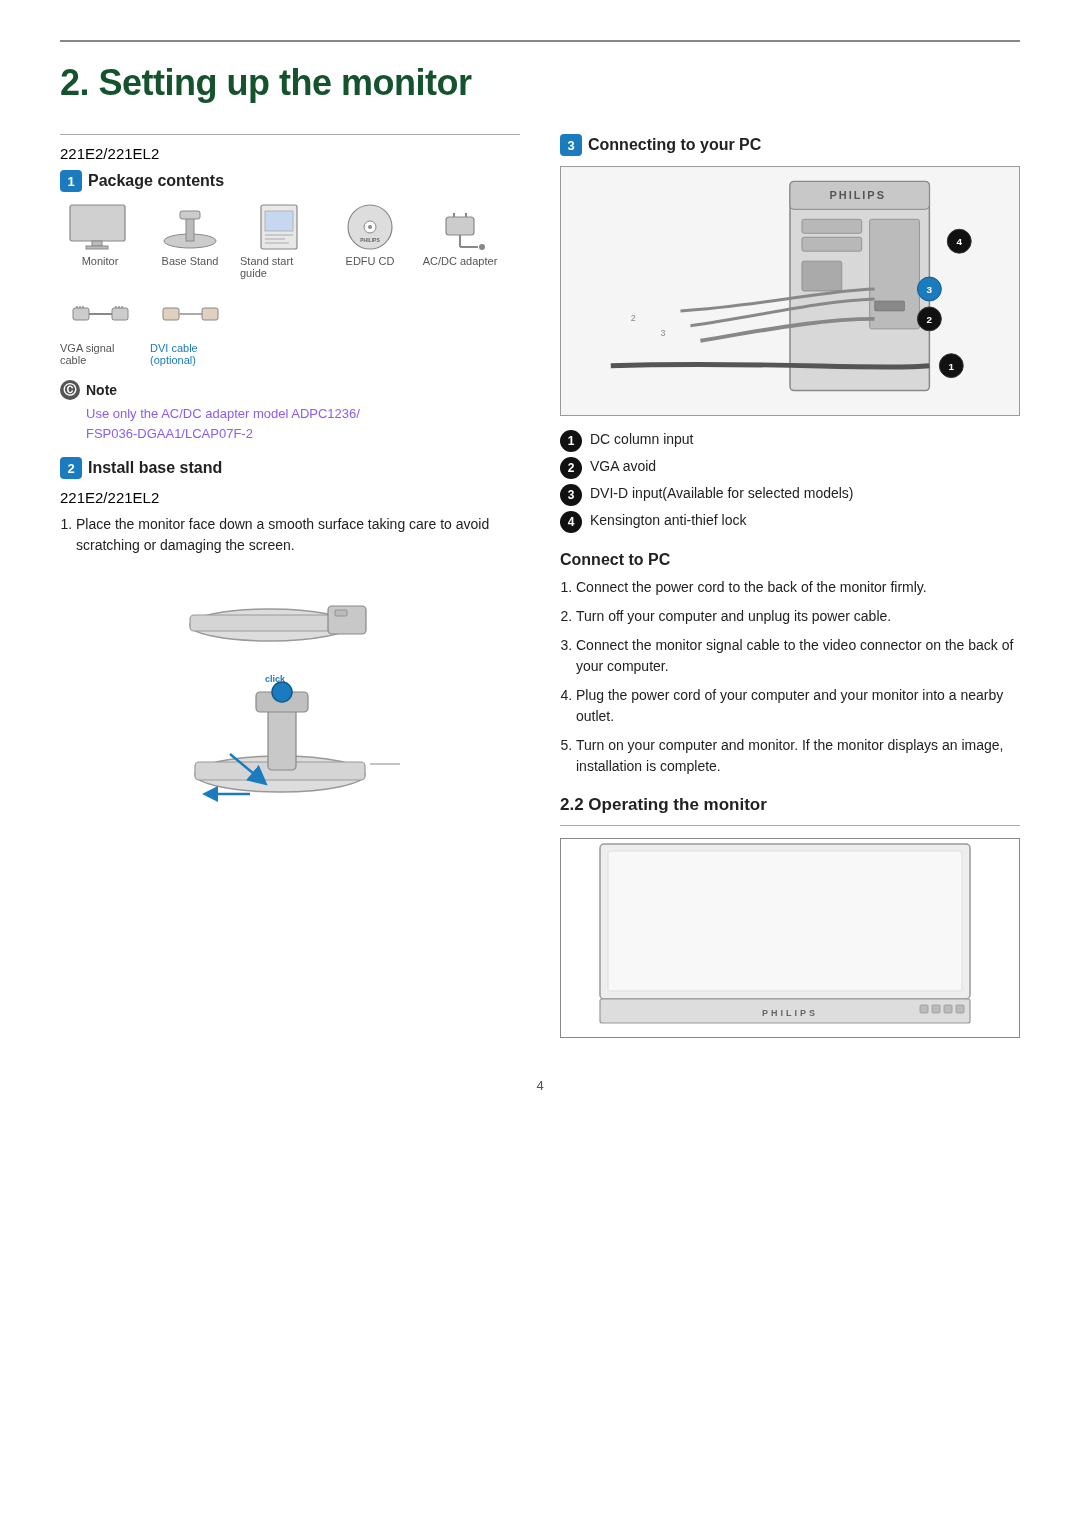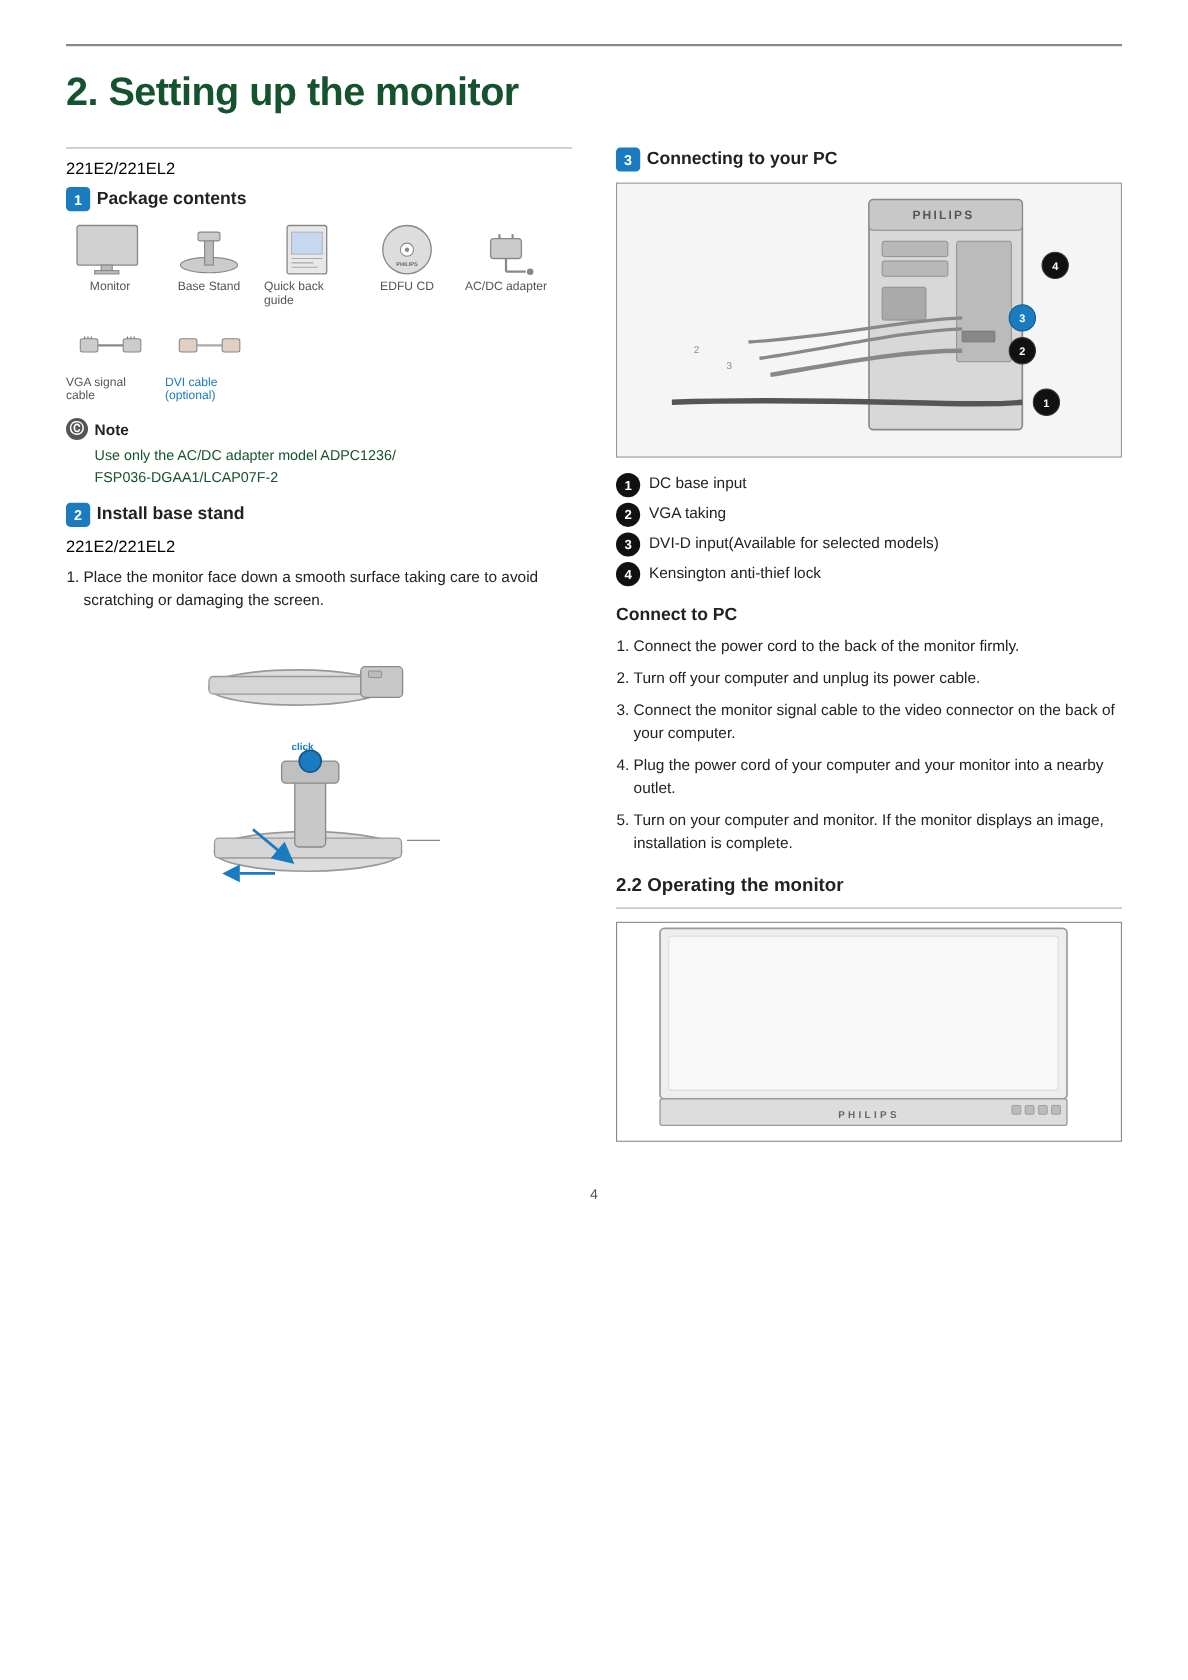--- a/index.html
+++ b/index.html
@@ -133,21 +133,21 @@
       justify-content: center;
       margin-right: 6px;
     }
 
     .note-title {
       font-weight: bold;
       font-size: 14px;
     }
 
     .note-text {
-      color: #14532d;
+      color: #8b5cf6;
       font-size: 13px;
       line-height: 1.5;
       margin-left: 26px;
     }
 
     .numbered-list {
       margin: 8px 0 8px 16px;
     }
 
     .numbered-list li {
@@ -273,21 +273,21 @@
       <div class="package-item">
         <div class="package-icon">
           <svg width="50" height="48" viewBox="0 0 50 48">
             <rect x="6" y="2" width="36" height="44" rx="2" fill="#e8e8e8" stroke="#888" stroke-width="1.2"></rect>
             <rect x="10" y="8" width="28" height="20" fill="#c5d8ef" stroke="#aaa" stroke-width="0.8"></rect>
             <line x1="10" y1="32" x2="38" y2="32" stroke="#aaa" stroke-width="1"></line>
             <line x1="10" y1="36" x2="30" y2="36" stroke="#aaa" stroke-width="1"></line>
             <line x1="10" y1="40" x2="34" y2="40" stroke="#aaa" stroke-width="1"></line>
           </svg>
         </div>
-        <span>Quick back guide</span>
+        <span>Stand start guide</span>
       </div>
 
       <div class="package-item">
         <div class="package-icon">
           <svg width="50" height="50" viewBox="0 0 50 50">
             <circle cx="25" cy="25" r="22" fill="#ddd" stroke="#888" stroke-width="1.2"></circle>
             <circle cx="25" cy="25" r="6" fill="white" stroke="#888" stroke-width="1"></circle>
             <circle cx="25" cy="25" r="2" fill="#888"></circle>
 
             <text x="25" y="40" text-anchor="middle" font-size="5" fill="#666" font-weight="bold">PHILIPS</text>
@@ -445,25 +445,25 @@
         <path d="M 370 195 C 320 200 200 190 50 195" fill="none" stroke="#555" stroke-width="5"></path>
 
         <text x="100" y="165" font-size="9" fill="#888">3</text>
         <text x="70" y="150" font-size="9" fill="#888">2</text>
       </svg>
     </div>
 
     <ul class="connector-list">
       <li>
         <span class="connector-badge">1</span>
-        <span>DC base input</span>
+        <span>DC column input</span>
       </li>
       <li>
         <span class="connector-badge">2</span>
-        <span>VGA taking</span>
+        <span>VGA avoid</span>
       </li>
       <li>
         <span class="connector-badge">3</span>
         <span>DVI-D input(Available for selected models)</span>
       </li>
       <li>
         <span class="connector-badge">4</span>
         <span>Kensington anti-thief lock</span>
       </li>
     </ul>

